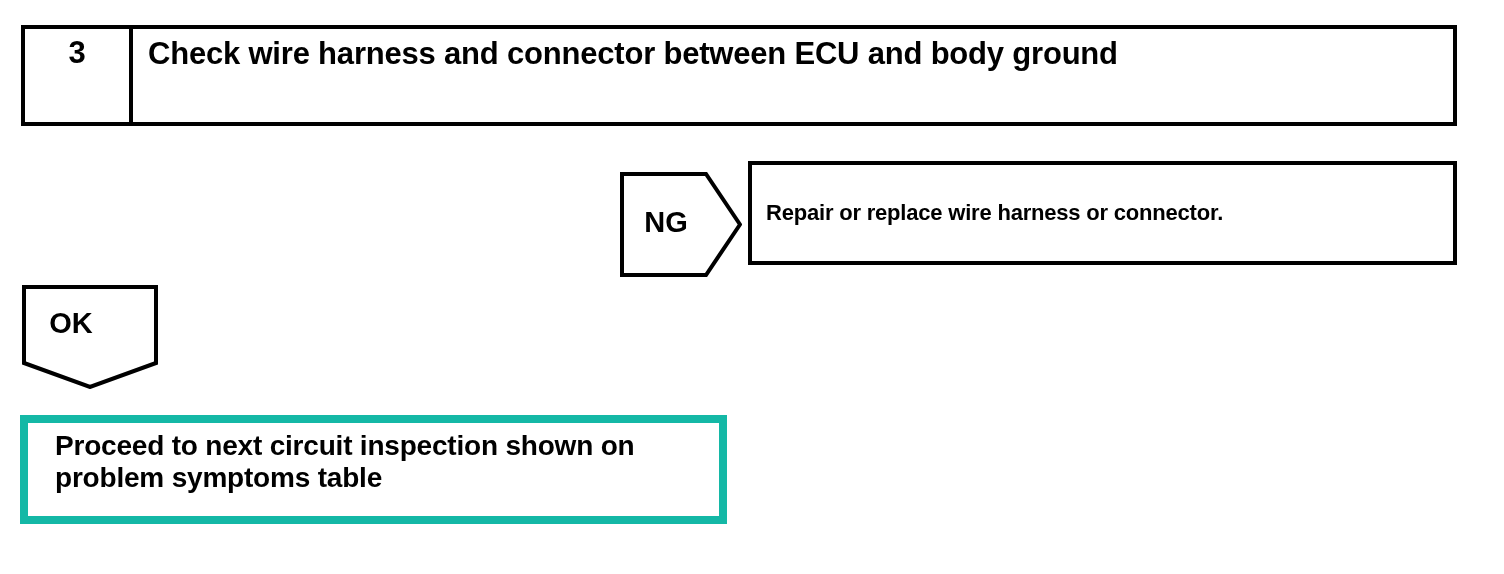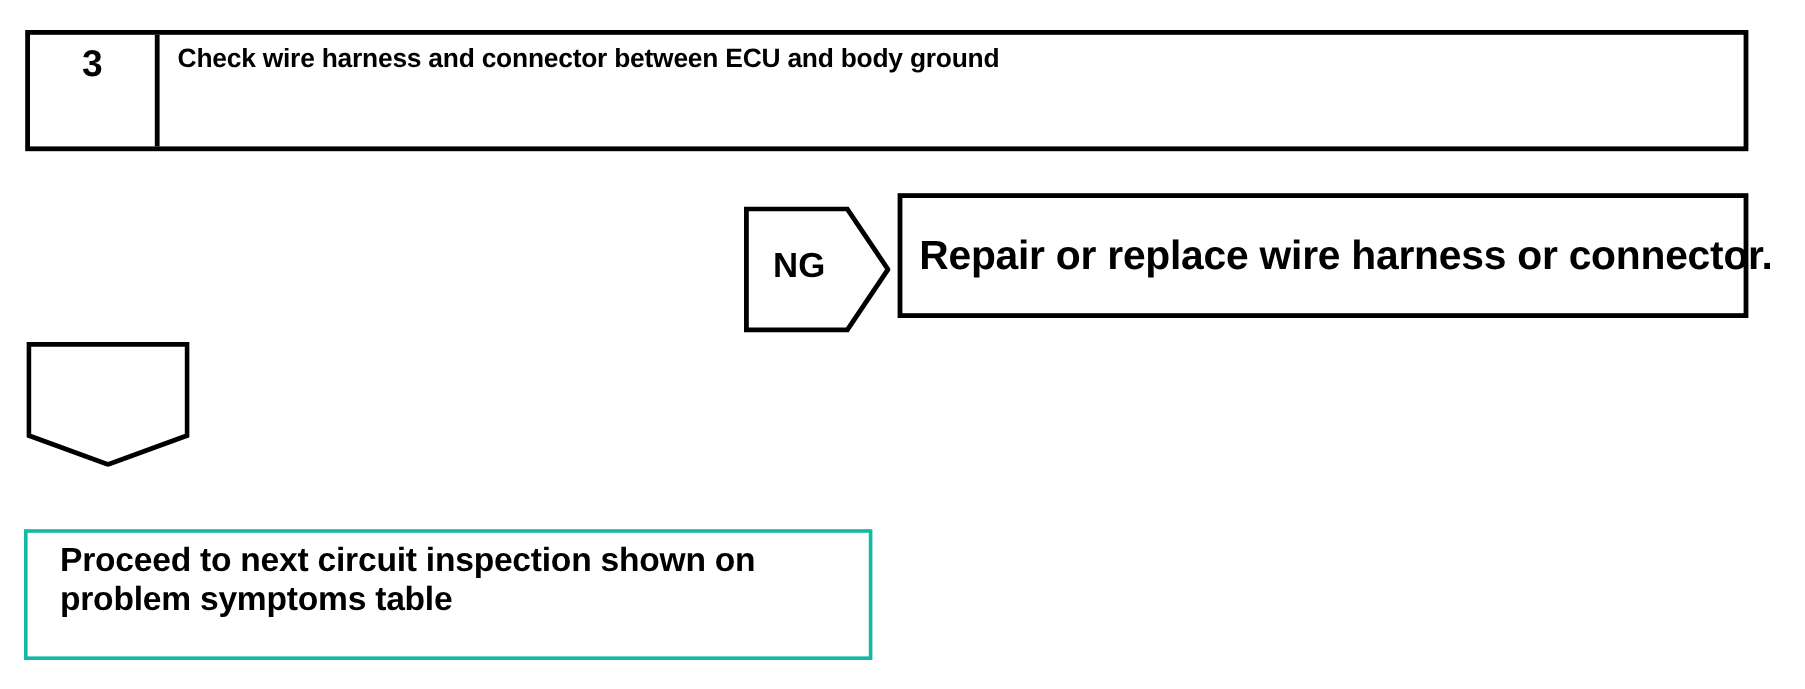--- a/index.html
+++ b/index.html
@@ -48,21 +48,21 @@
     line-height: 1;
   }
   .step-title-cell {
     flex: 1;
     display: flex;
     align-items: flex-start;
     padding: 9px 0 0 15px;
     box-sizing: border-box;
   }
   .step-title {
-    font-size: 22px;
+    font-size: 31px;
     font-weight: bold;
     color: #000000;
     line-height: 1;
     letter-spacing: -0.2px;
     white-space: nowrap;
   }
 
   
   .ng-arrow {
     position: absolute;
@@ -96,21 +96,21 @@
     width: 709px;   
     height: 104px;  
     box-sizing: border-box;
     border: 4px solid #000000;
     background: #ffffff;
     display: flex;
     align-items: center;
     padding-left: 14px;
   }
   .repair-text {
-    font-size: 34px;
+    font-size: 22px;
     font-weight: bold;
     color: #000000;
     line-height: 1;
     letter-spacing: -0.2px;
     white-space: nowrap;
   }
 
   
   .ok-arrow {
     position: absolute;
@@ -135,25 +135,25 @@
     color: #000000;
     line-height: 1;
     padding-right: 38px;
     box-sizing: border-box;
   }
 
   
   .outcome-box {
     position: absolute;
     left: 20px;
-    top: 441px;
+    top: 415px;
     width: 707px;   
     height: 109px;  
     box-sizing: border-box;
-    border: 3px solid #14b8a6;
+    border: 8px solid #14b8a6;
     background: #ffffff;
     padding: 7px 0 0 27px;
   }
   .outcome-text {
     font-size: 28px;
     font-weight: bold;
     color: #000000;
     line-height: 32px;
     letter-spacing: -0.2px;
     white-space: pre-line;
@@ -181,20 +181,21 @@
   </div>
 
   <div class="repair-box">
     <span class="repair-text">Repair or replace wire harness or connector.</span>
   </div>
 
   <div class="ok-arrow">
     <svg viewBox="0 0 136 104" xmlns="http://www.w3.org/2000/svg">
       <polygon points="2,2 134,2 134,78 68,102 2,78" fill="#ffffff" stroke="#000000" stroke-width="4" stroke-linejoin="miter"></polygon>
     </svg>
+    <span class="ok-label">OK</span>
   </div>
 
   <div class="outcome-box">
     <span class="outcome-text">Proceed to next circuit inspection shown on
 problem symptoms table</span>
   </div>
 
 </div>
 
 </body></html>

